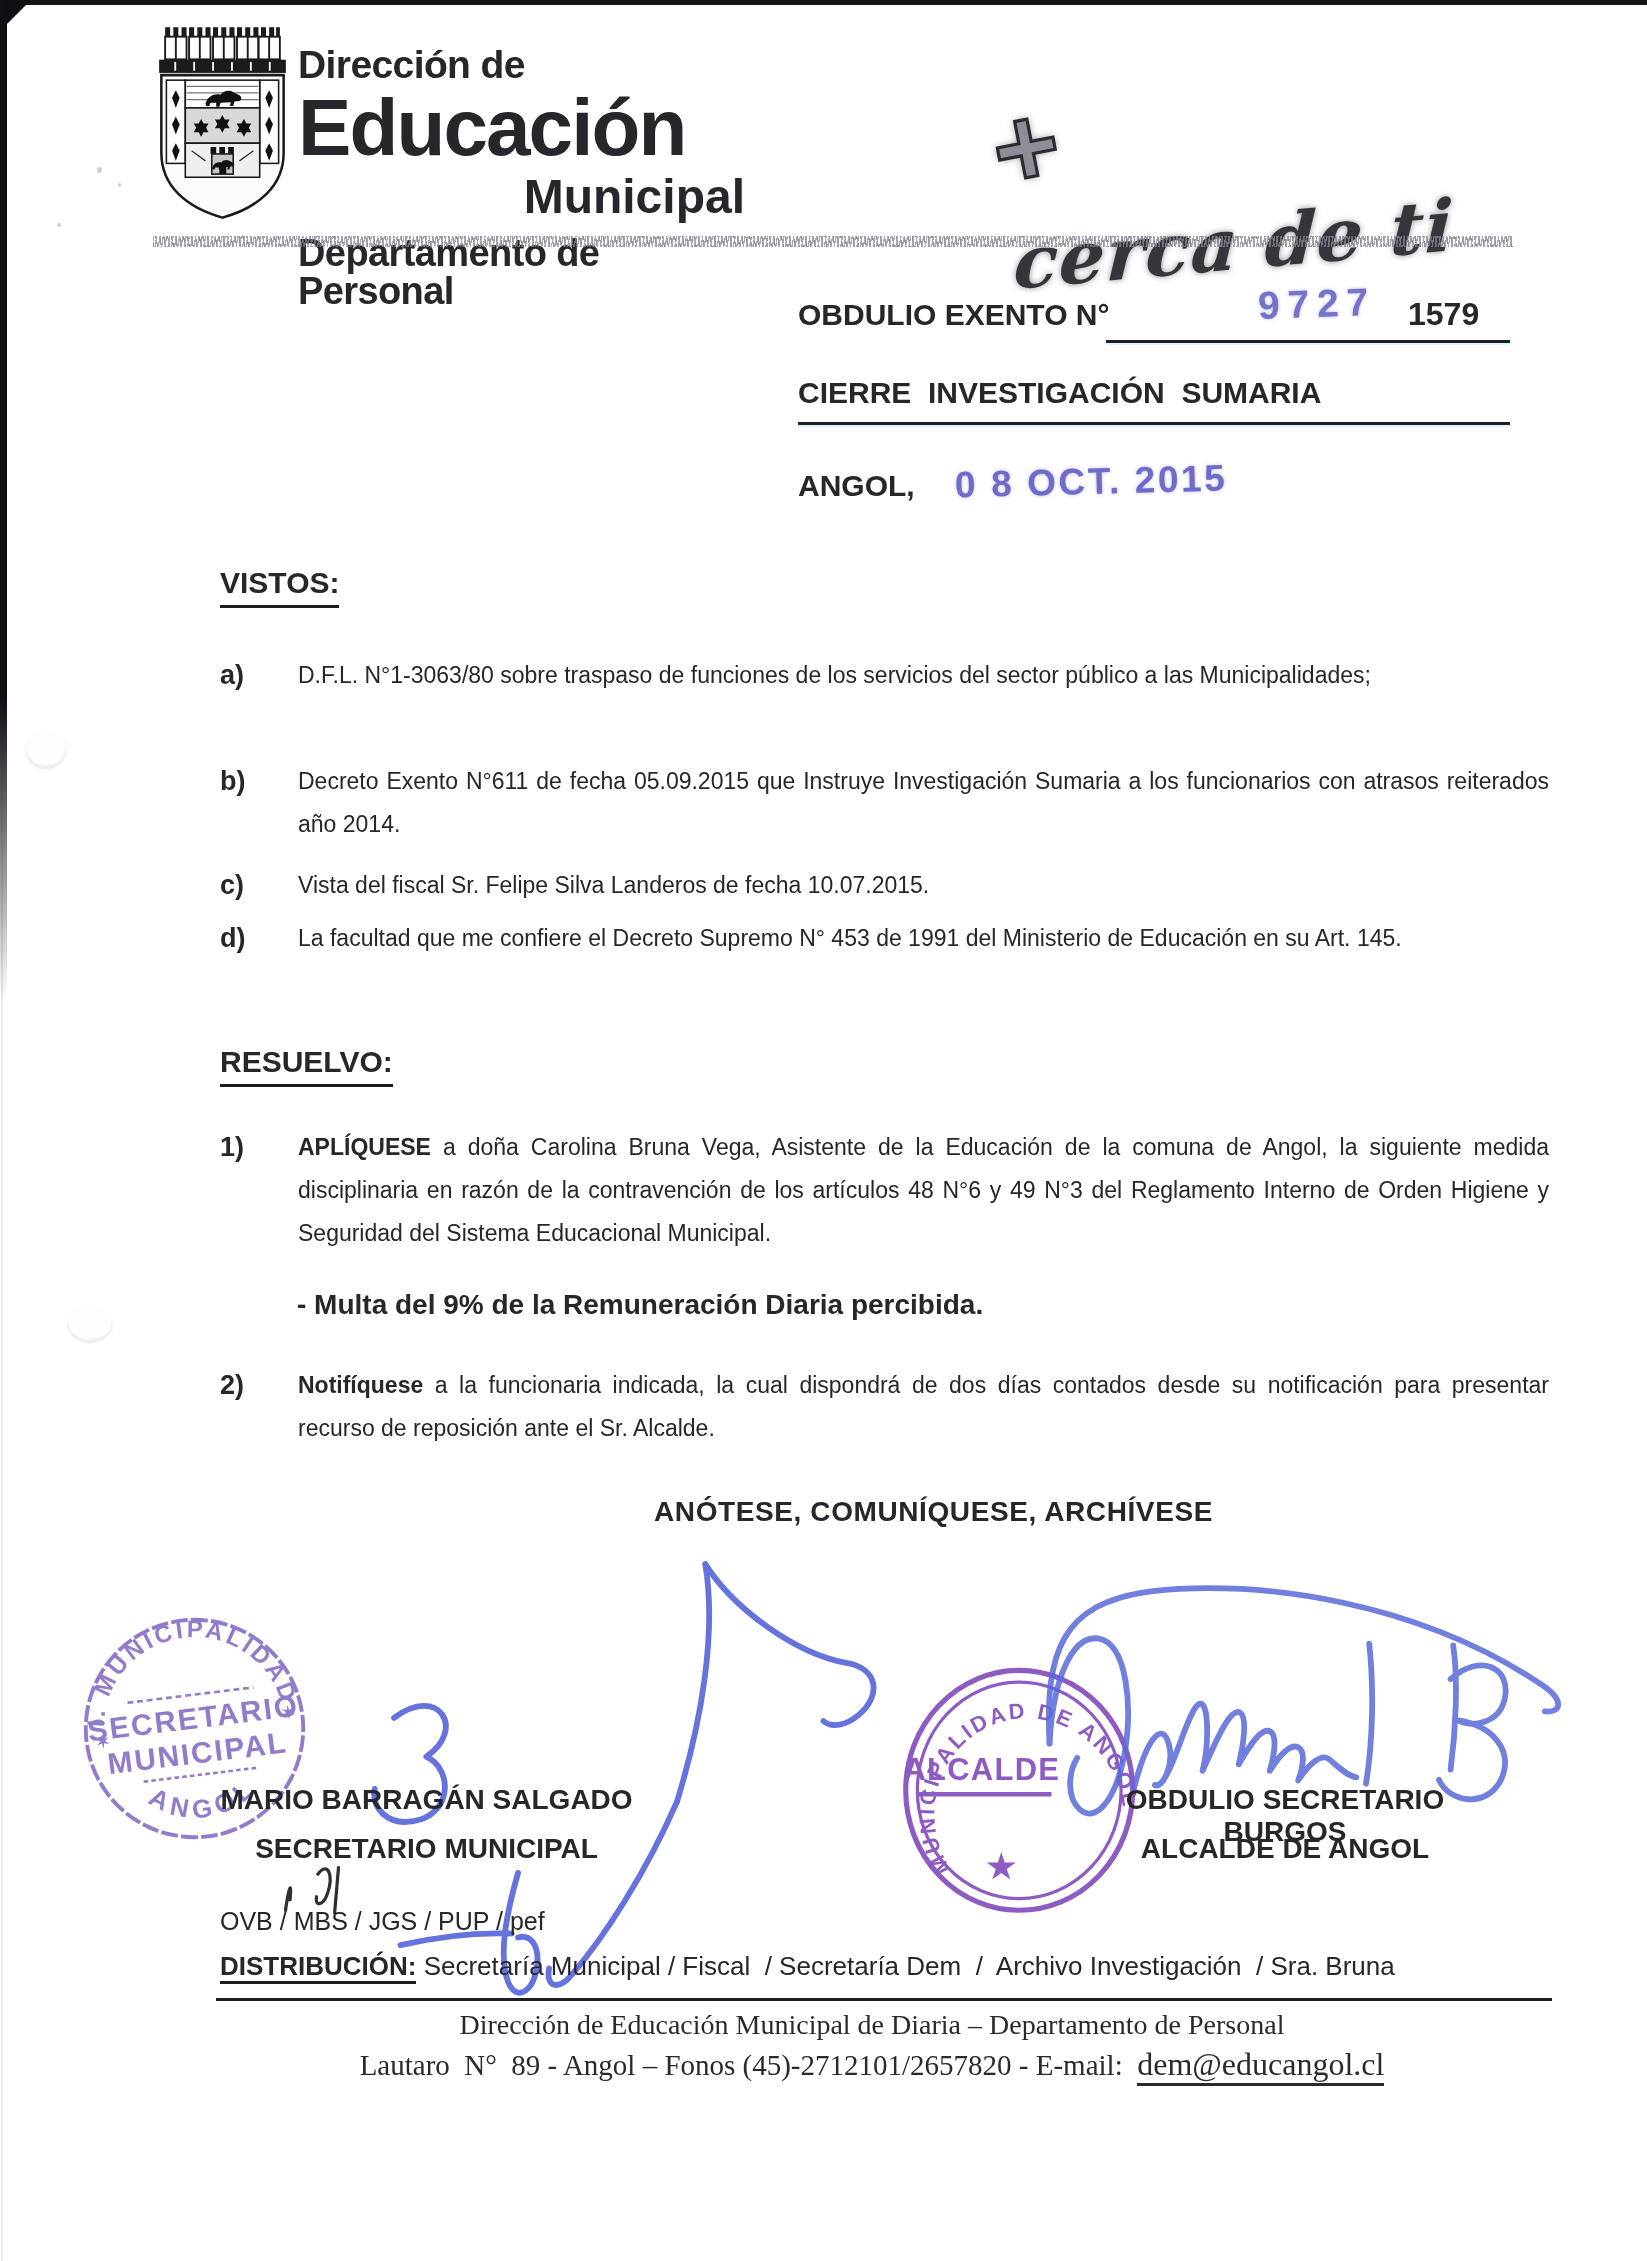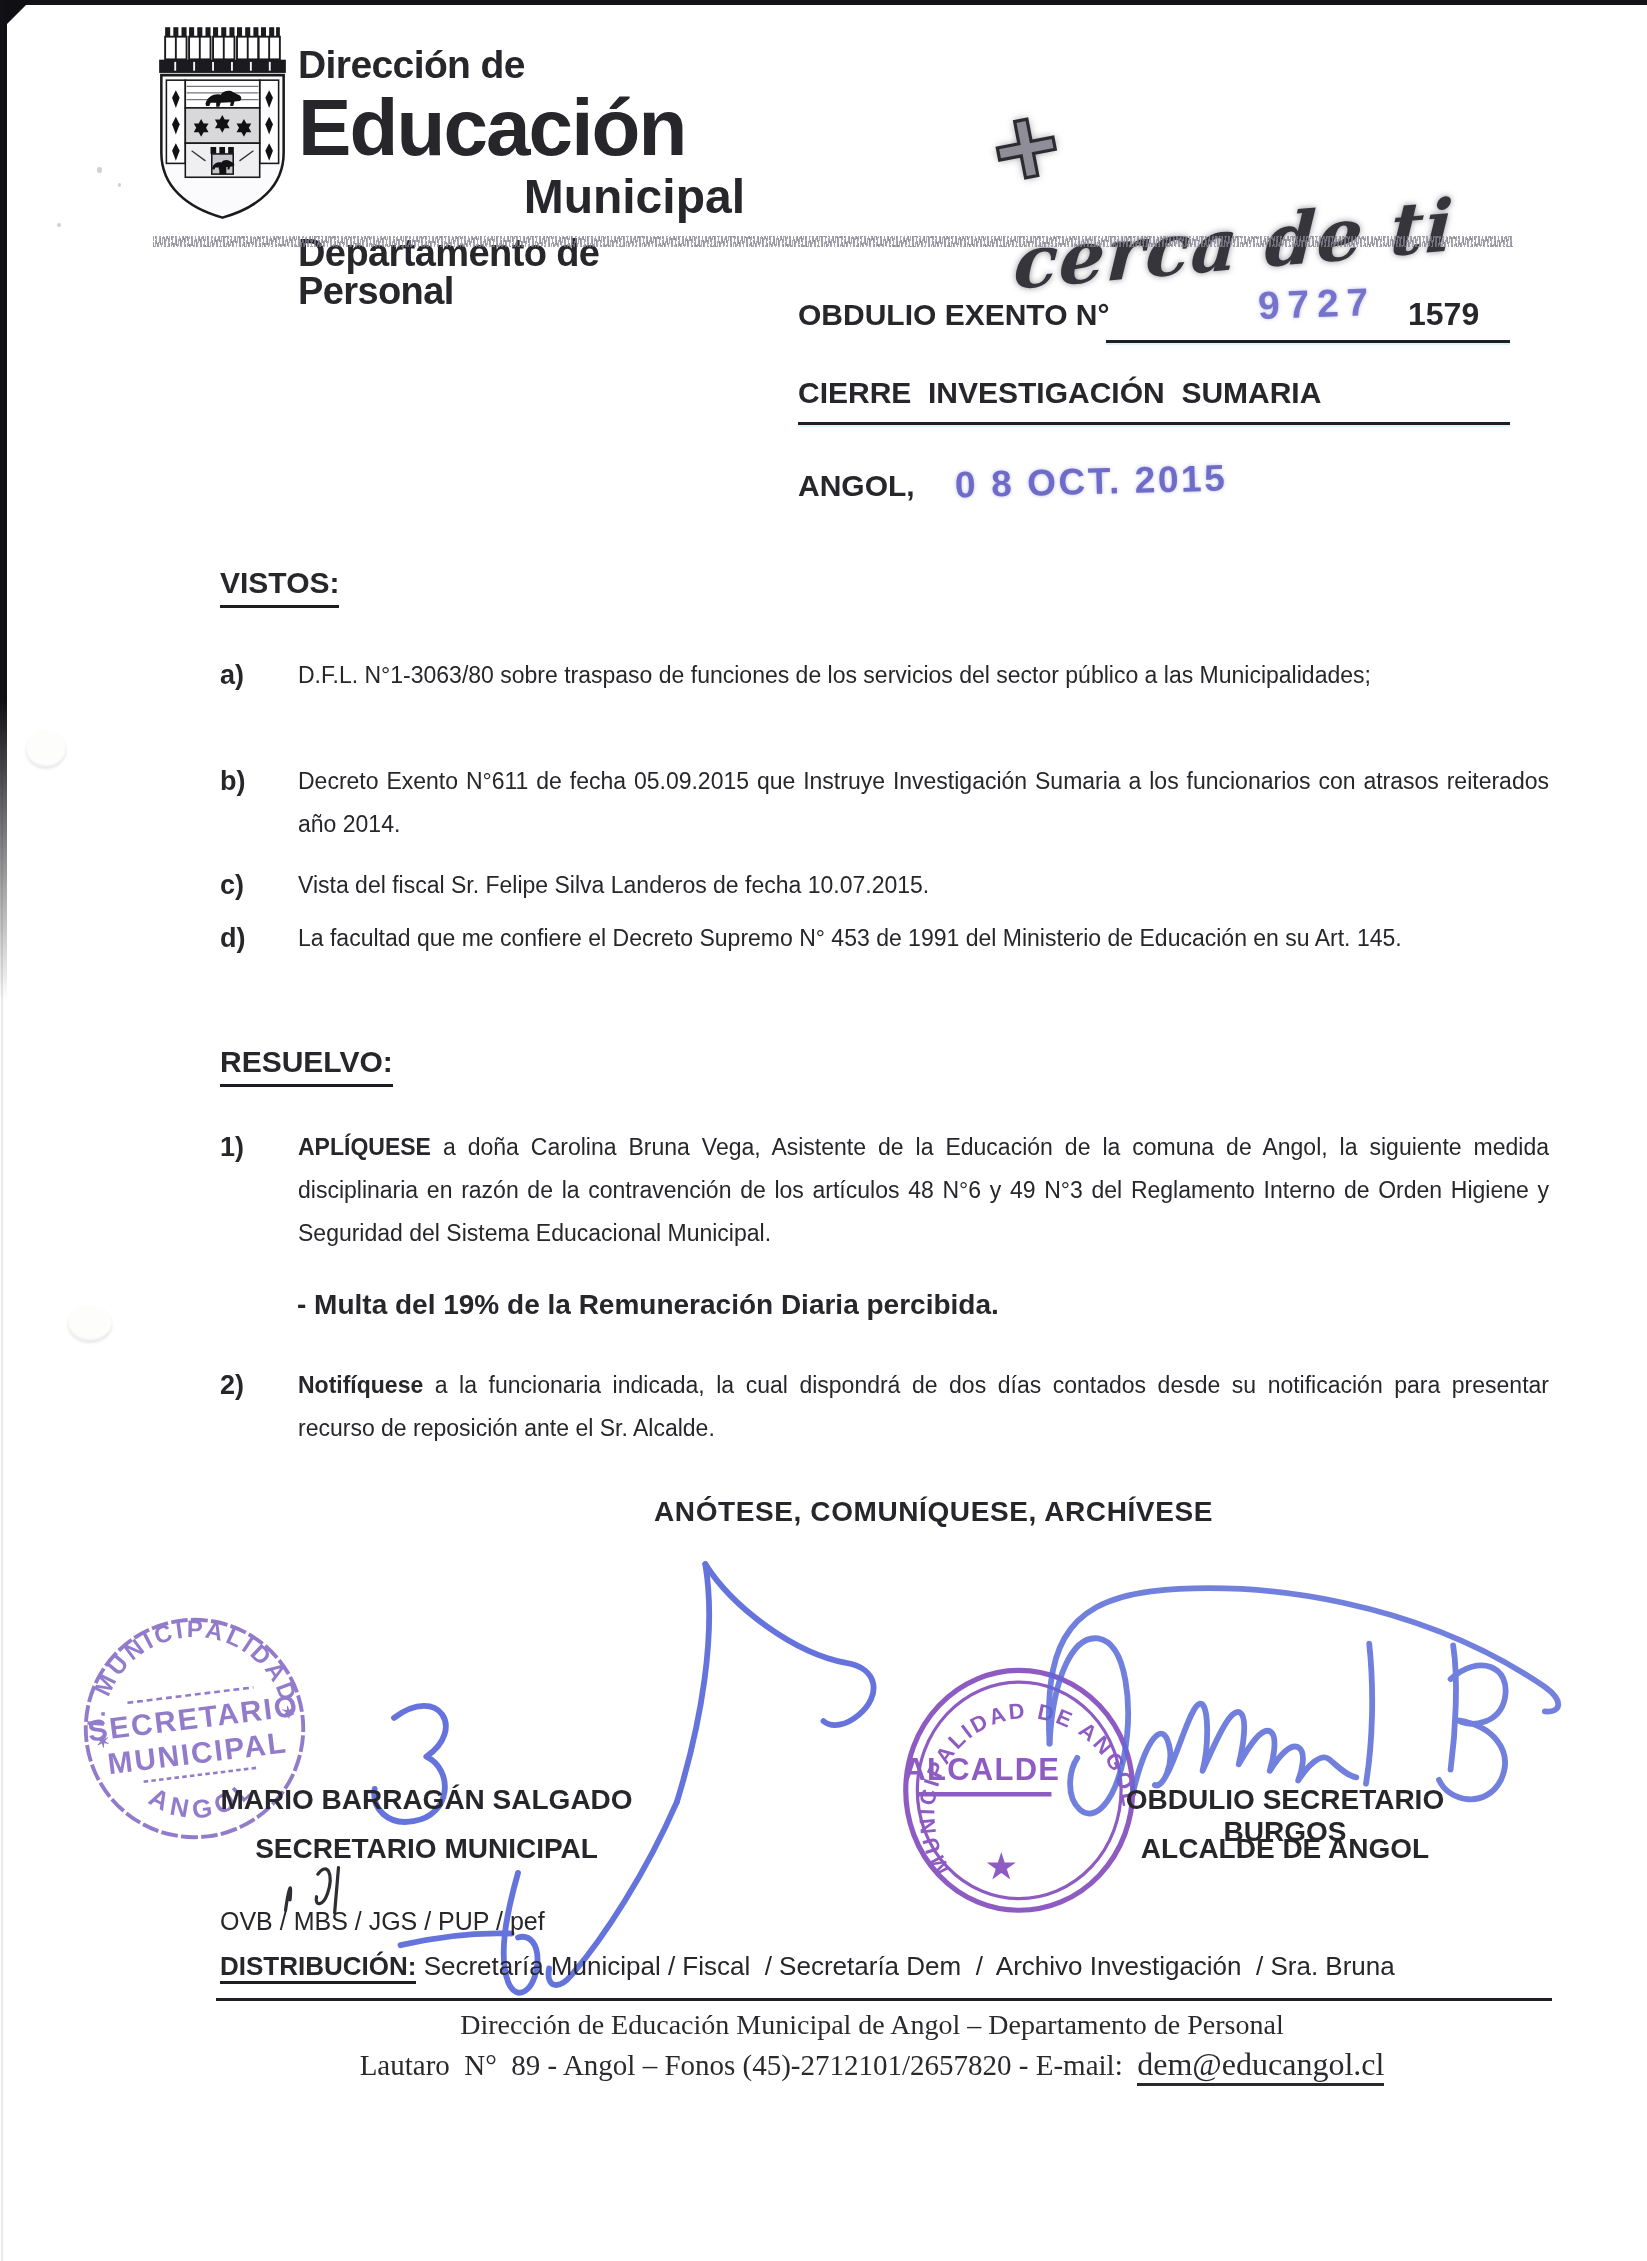--- a/index.html
+++ b/index.html
@@ -193,21 +193,21 @@
     <div class="itext">La facultad que me confiere el Decreto Supremo N° 453 de 1991 del Ministerio de Educación en su Art. 145.</div>
   </div>
 
   <div class="heading" style="top:1045px;">RESUELVO:</div>
 
   <div class="item" style="top:1126px;">
     <span class="ilabel">1)</span>
     <div class="itext"><span class="bold">APLÍQUESE</span><span>  a doña Carolina Bruna Vega,  Asistente de la Educación de la comuna de Angol, la siguiente medida disciplinaria en  razón de la contravención de los artículos 48 N°6 y 49 N°3 del Reglamento Interno de Orden Higiene y Seguridad  del Sistema Educacional Municipal.</span></div>
   </div>
 
-  <div class="penalty" style="top:1289px;">-  Multa del 19% de la Remuneración Diaria percibida.</div>
+  <div class="penalty" style="top:1289px;">-  Multa del 9% de la Remuneración Diaria percibida.</div>
 
   <div class="item" style="top:1364px;">
     <span class="ilabel">2)</span>
     <div class="itext"><span class="bold">Notifíquese</span><span>  a  la  funcionaria  indicada,  la  cual  dispondrá  de  dos  días  contados  desde  su notificación para presentar recurso de reposición ante el Sr. Alcalde.</span></div>
   </div>
 
   <div class="closing">ANÓTESE, COMUNÍQUESE, ARCHÍVESE</div>
 
   <svg class="overlay" style="left:78px;top:1612px;transform:rotate(-7deg);" width="233" height="233" viewBox="0 0 360 360">
     <g fill="#7c5fc0" opacity="0.82" font-family="Liberation Sans,sans-serif" font-weight="bold">
@@ -271,19 +271,19 @@
   <div class="sig-name" style="left:220px;top:1833px;width:413px;">SECRETARIO MUNICIPAL</div>
   <div class="sig-name" style="left:1072px;top:1784px;width:426px;">OBDULIO SECRETARIO BURGOS</div>
   <div class="sig-name" style="left:1072px;top:1833px;width:426px;">ALCALDE DE ANGOL</div>
 
   <div class="initials">OVB / MBS / JGS / PUP / pef</div>
   <div class="distrib">
     <span class="dlabel">DISTRIBUCIÓN:</span><span class="pre"> Secretaría Municipal / Fiscal  / Secretaría Dem  /  Archivo Investigación  / Sra. Bruna</span>
   </div>
 
   <div class="footer-rule"></div>
-  <div class="footer1">Dirección de Educación Municipal de Angol – Departamento de Personal</div>
+  <div class="footer1">Dirección de Educación Municipal de Diaria – Departamento de Personal</div>
   <div class="footer2">
     <span class="pre">Lautaro  N°  89 - Angol – Fonos (45)-2712101/2657820 - E-mail:  </span><span class="email">dem@educangol.cl</span>
   </div>
 
 </div>
 
 
 </body></html>

